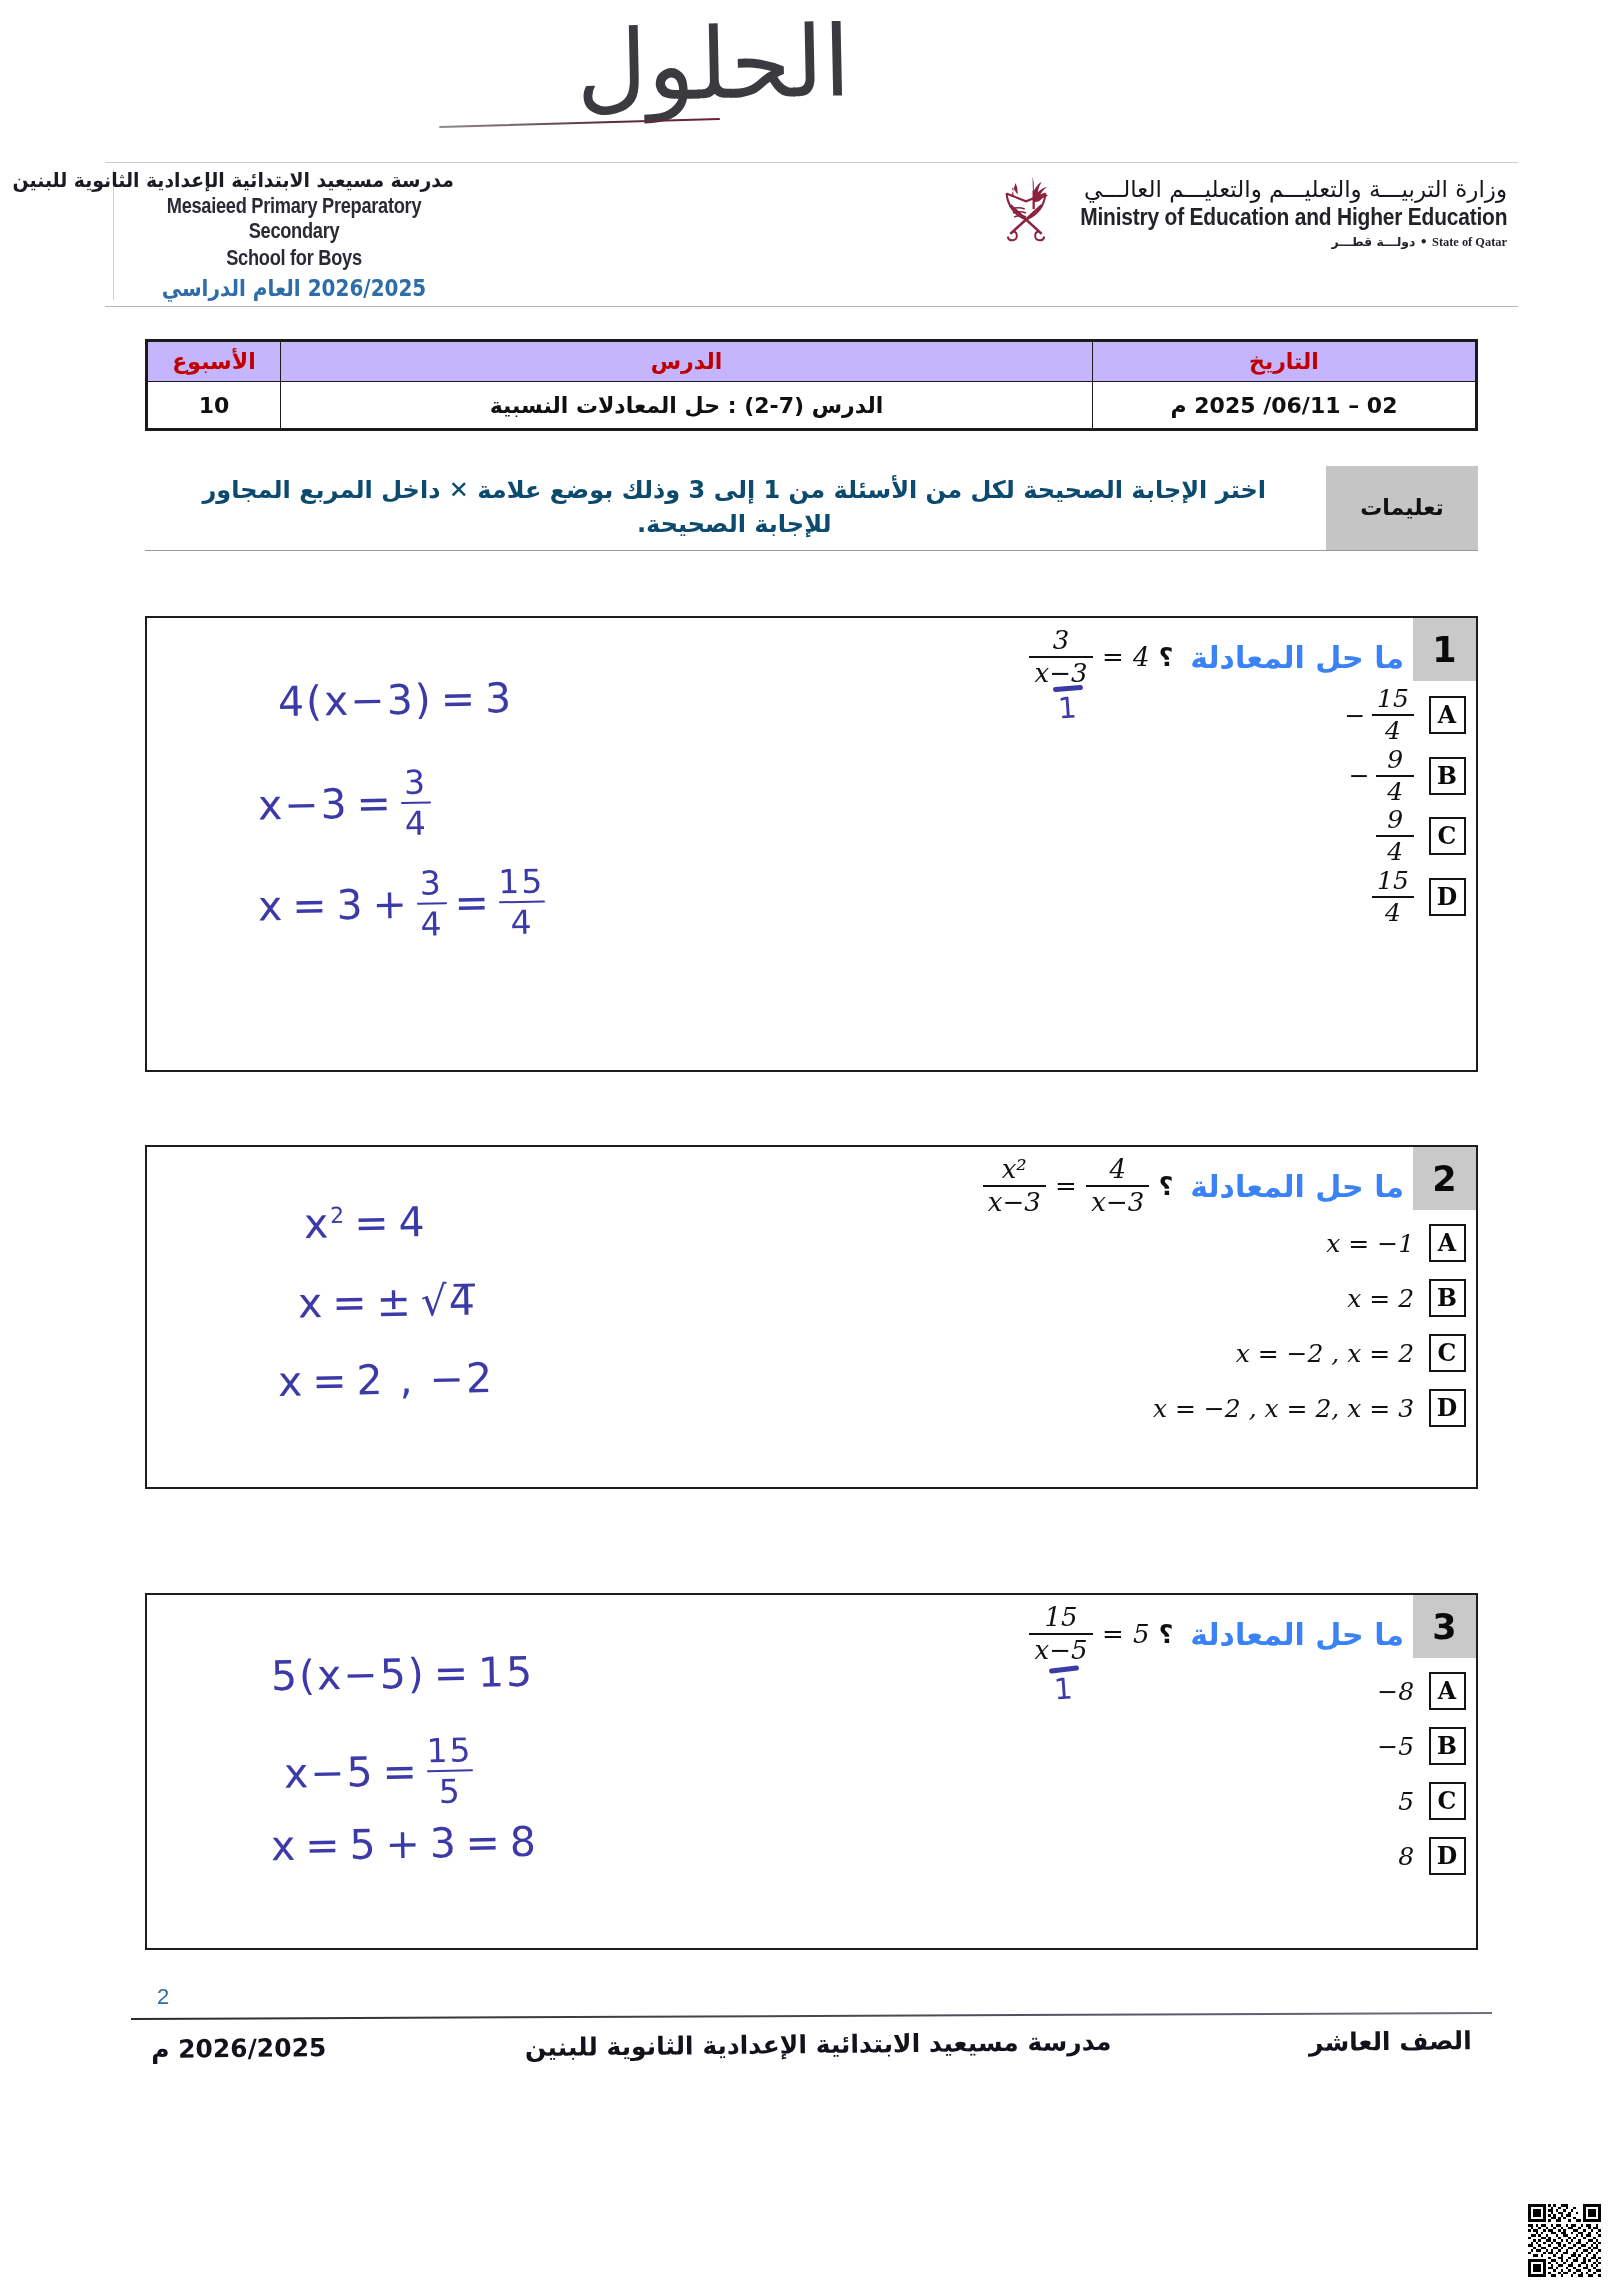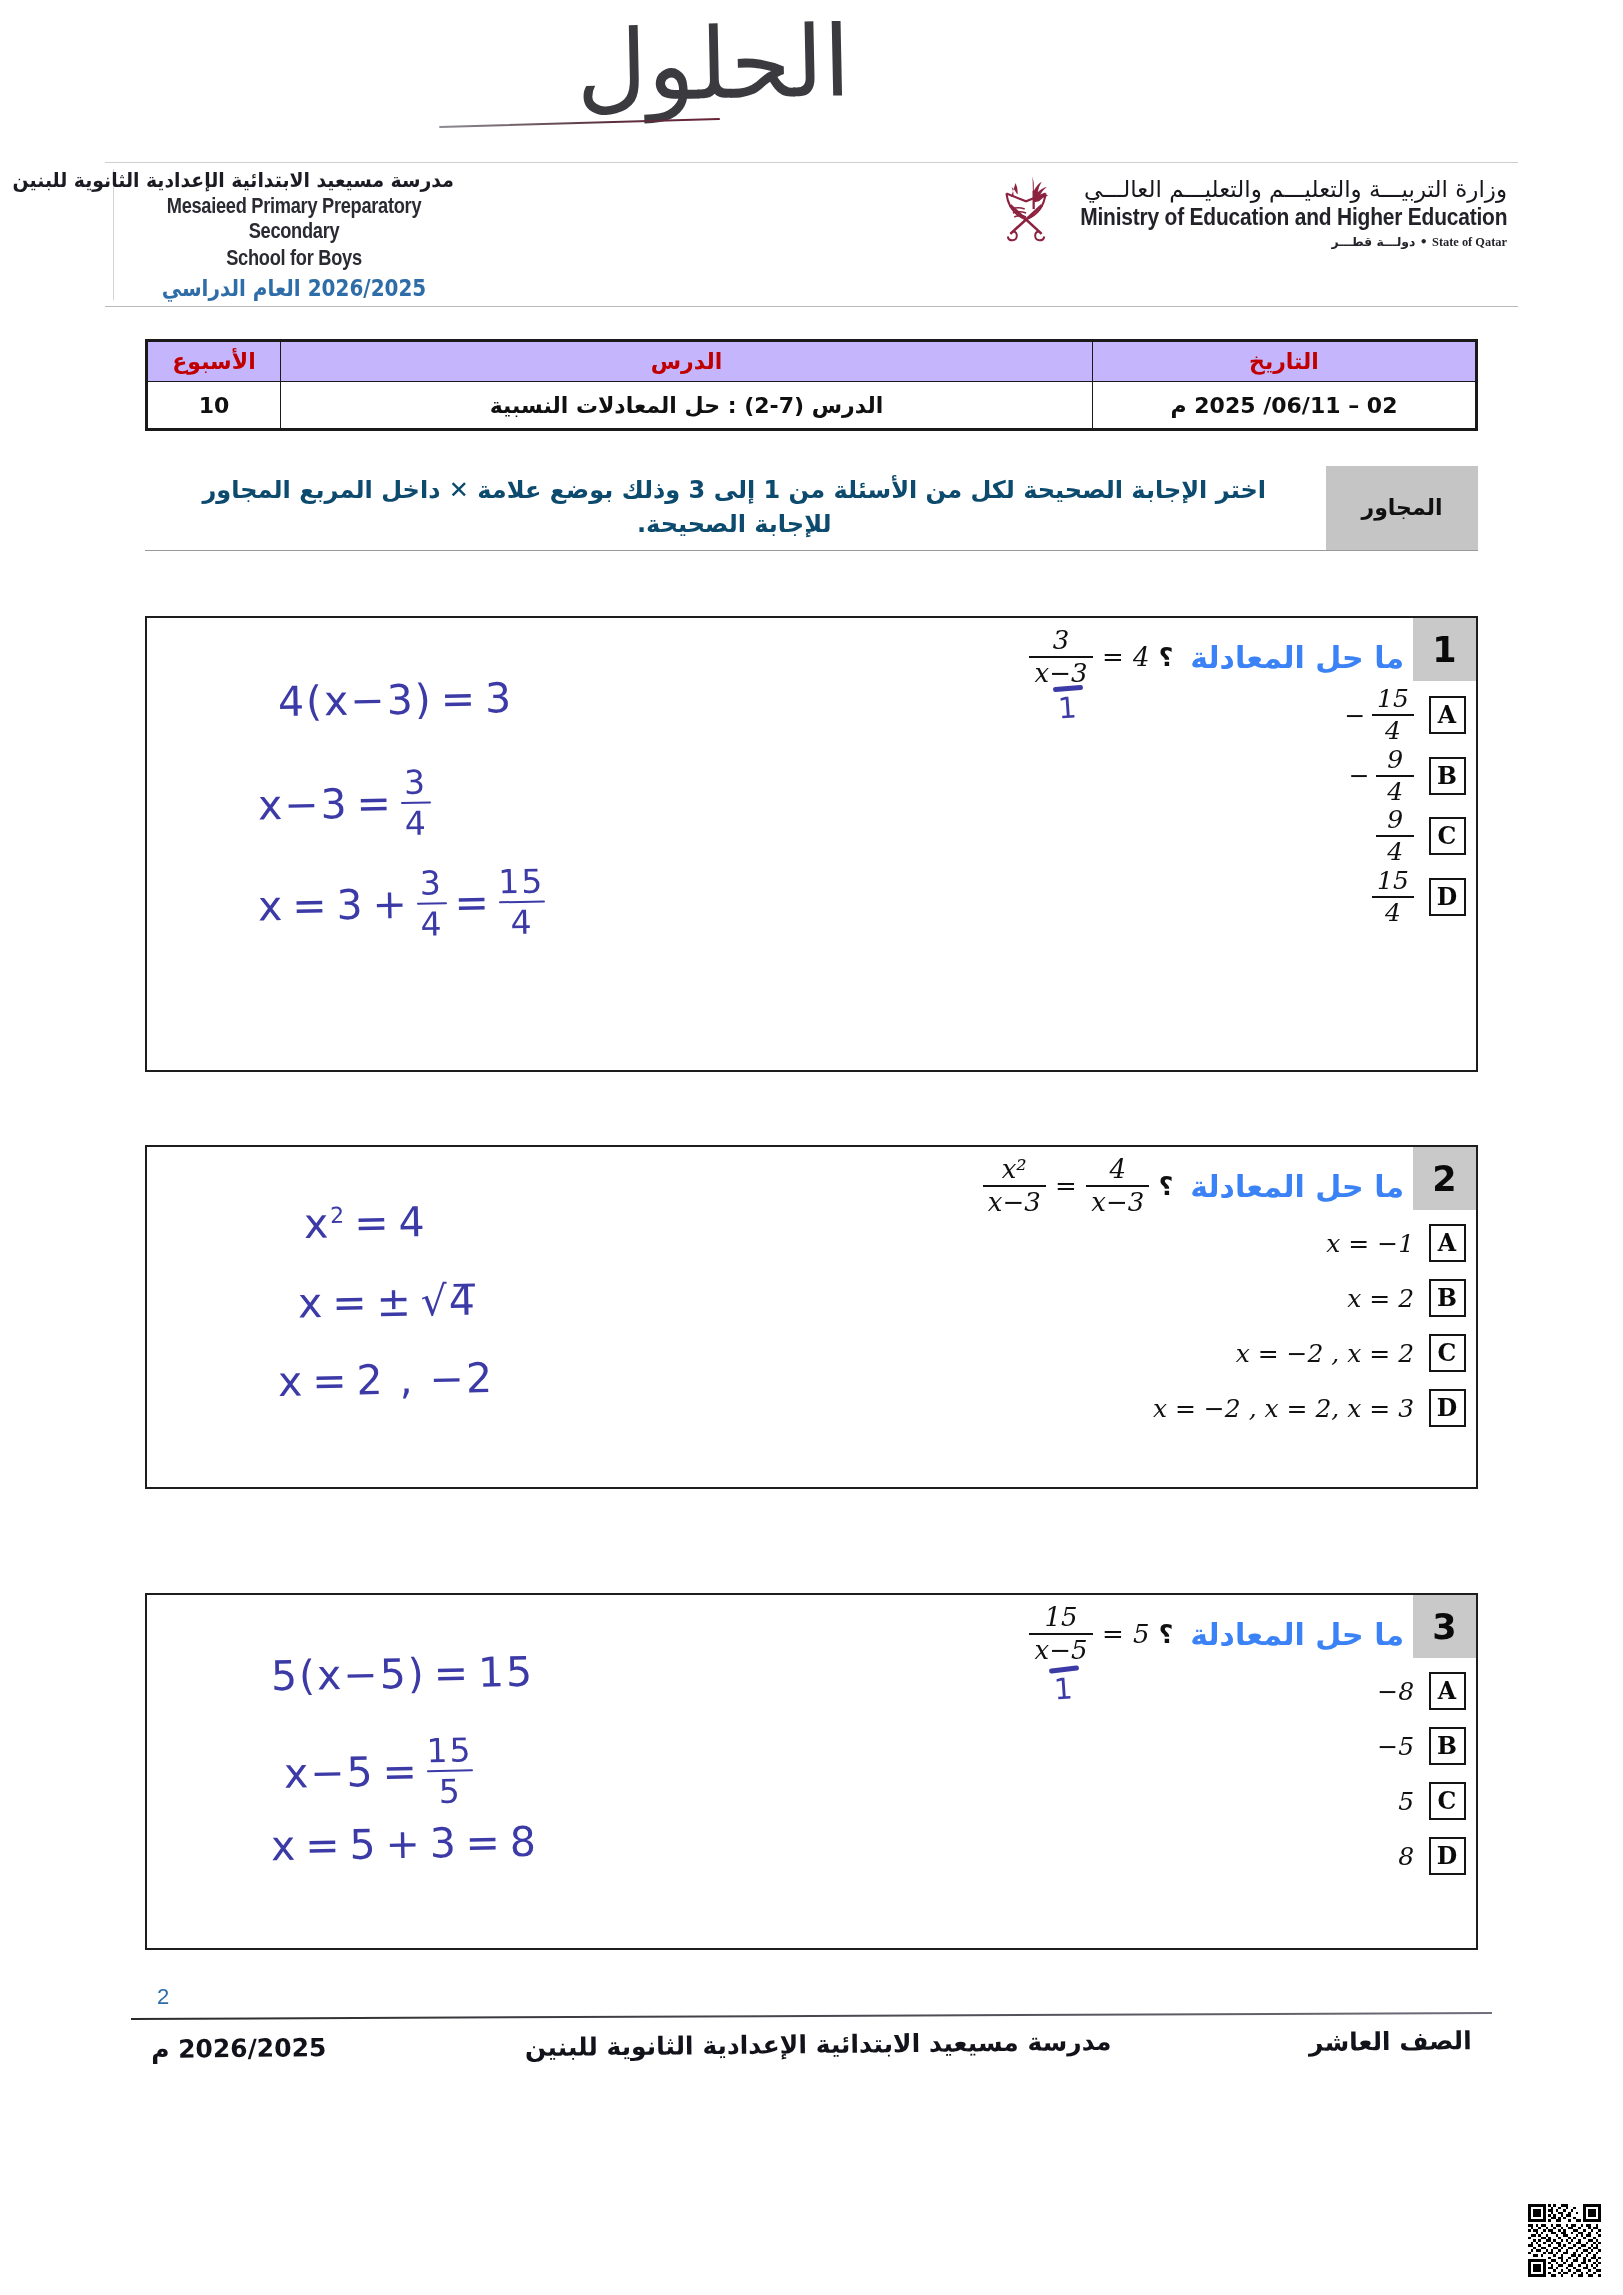--- a/index.html
+++ b/index.html
@@ -482,21 +482,21 @@
       <tr>
         <td>02 – 06/11/ 2025 م</td>
         <td>الدرس (7-2) : حل المعادلات النسبية</td>
         <td>10</td>
       </tr>
     </tbody>
   </table>
 </div>
 
 <div class="instr-row">
-  <div class="instr-label">المجاور</div>
+  <div class="instr-label">تعليمات</div>
   <div class="instr-text">اختر الإجابة الصحيحة لكل من الأسئلة من 1 إلى 3 وذلك بوضع علامة ✕ داخل المربع المجاور للإجابة الصحيحة.</div>
 </div>
 
 <div class="qbox" id="q1">
   <div class="q-badge">1</div>
 
   <div class="q-stem">
     <span class="stem-ar">ما حل المعادلة</span>
     <span class="stem-math">
       <span class="frac">

